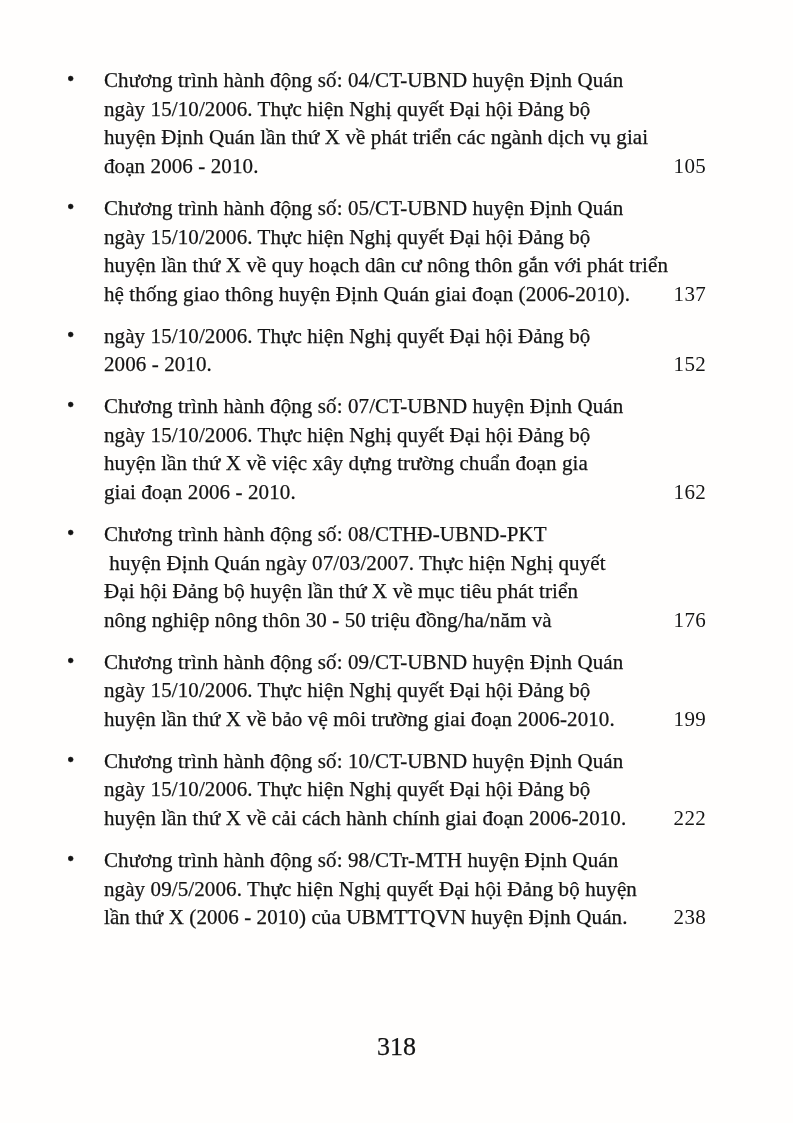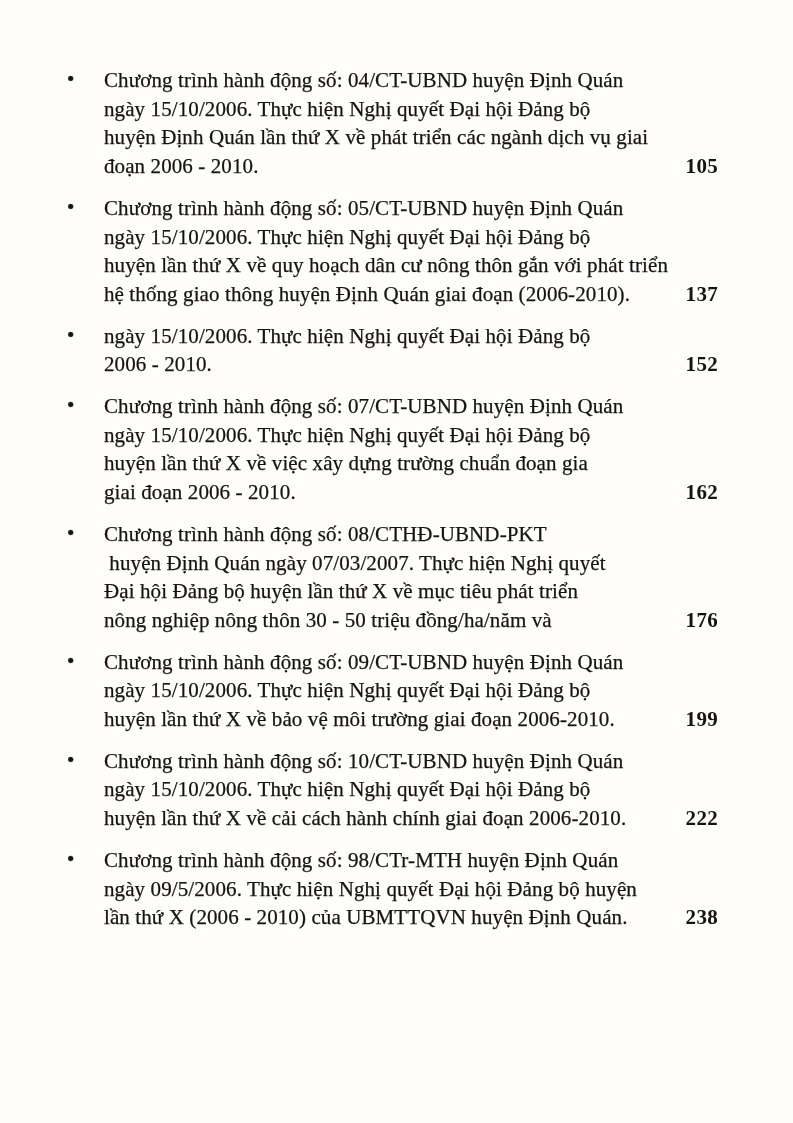--- a/index.html
+++ b/index.html
@@ -41,25 +41,25 @@
   .bullet {
     position: absolute;
     left: -25px;
     top: -1px;
     font-size: 21px;
     line-height: 28.7px;
     -webkit-text-stroke: 0.4px #141414;
   }
   .toc-page-num {
     position: absolute;
-    right: 12px;
+    right: 24px;
     bottom: 0;
     font-size: 21px;
     line-height: 28.7px;
-    font-weight: bold;
+    font-weight: normal;
     letter-spacing: 0.3px;
   }
   .footer-page-number {
     position: absolute;
     top: 1032px;
     left: 0;
     width: 100%;
     text-align: center;
     font-size: 26px;
     line-height: 30px;
@@ -140,13 +140,14 @@
       <div class="toc-entry">
         <span class="bullet">•</span>
         <div class="entry-lines">
           <div class="toc-line">Chương trình hành động số: 98/CTr-MTH huyện Định Quán</div>
           <div class="toc-line">ngày 09/5/2006. Thực hiện Nghị quyết Đại hội Đảng bộ huyện</div>
           <div class="toc-line">lần thứ X (2006 - 2010) của UBMTTQVN huyện Định Quán.</div>
         </div>
         <span class="toc-page-num">238</span>
       </div>
     </div>
+  <div class="footer-page-number">318</div>
 </div>
 
 </body></html>

